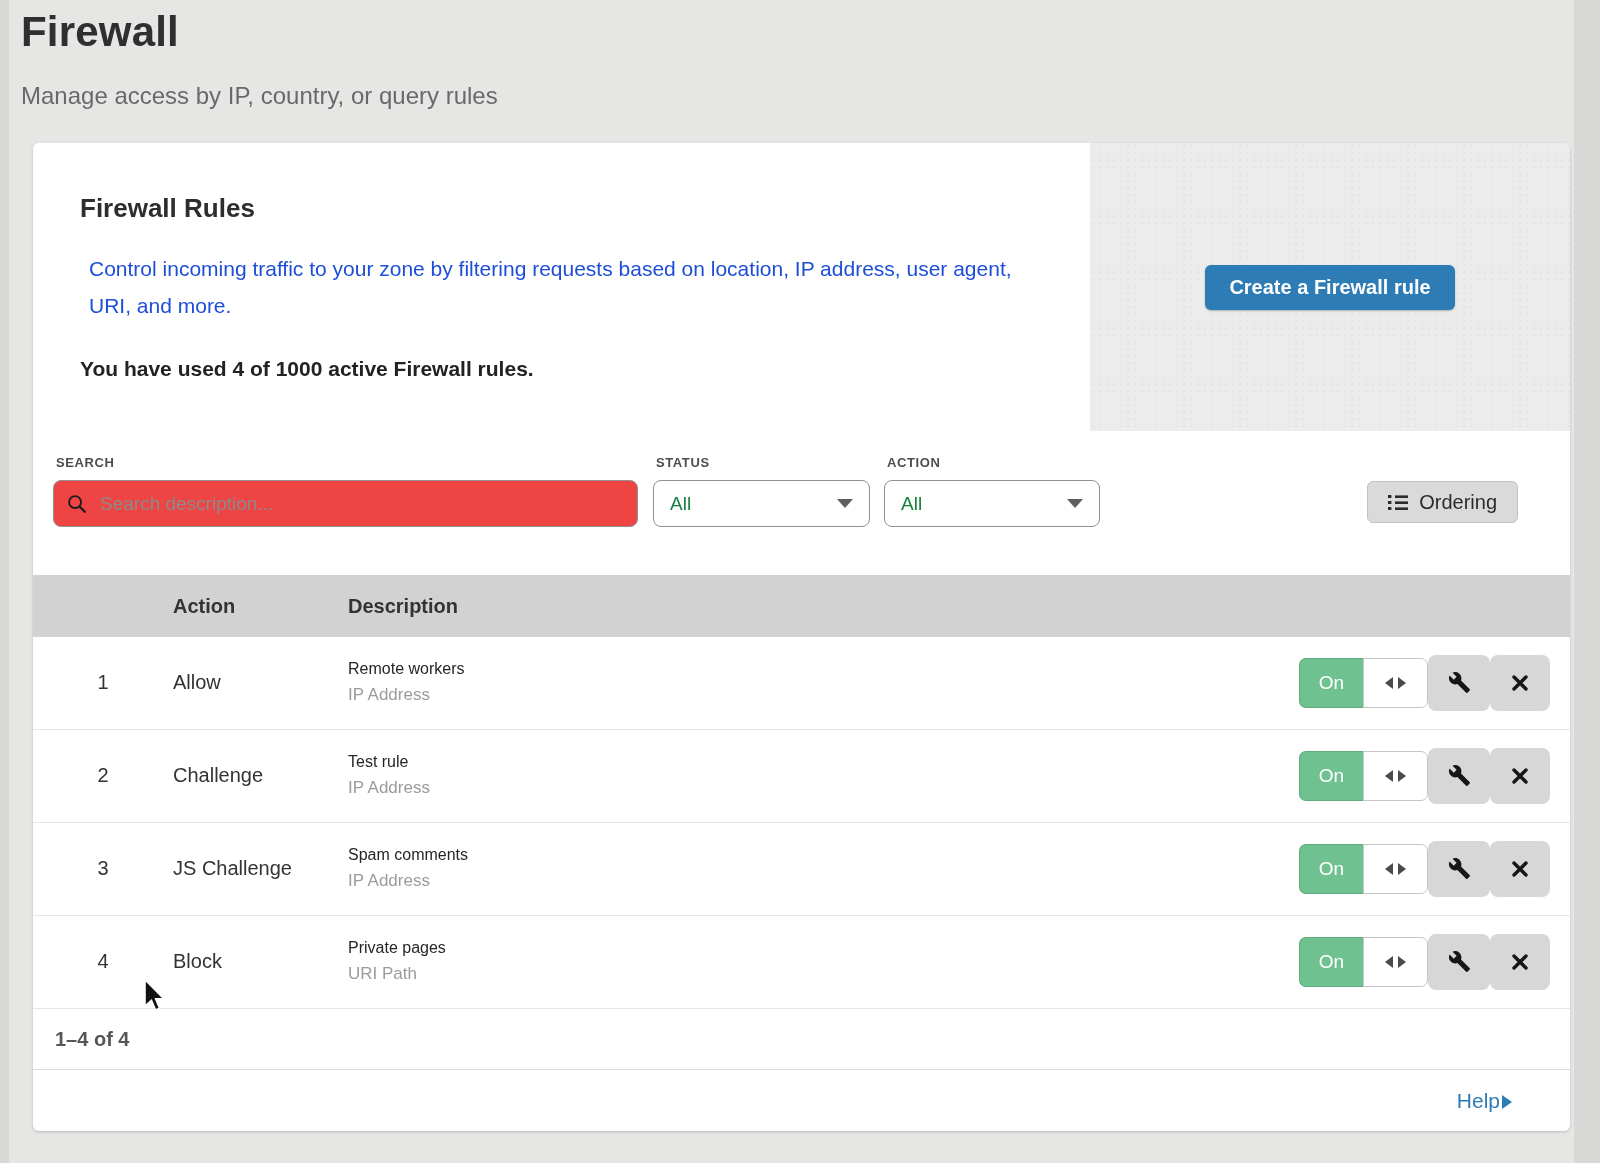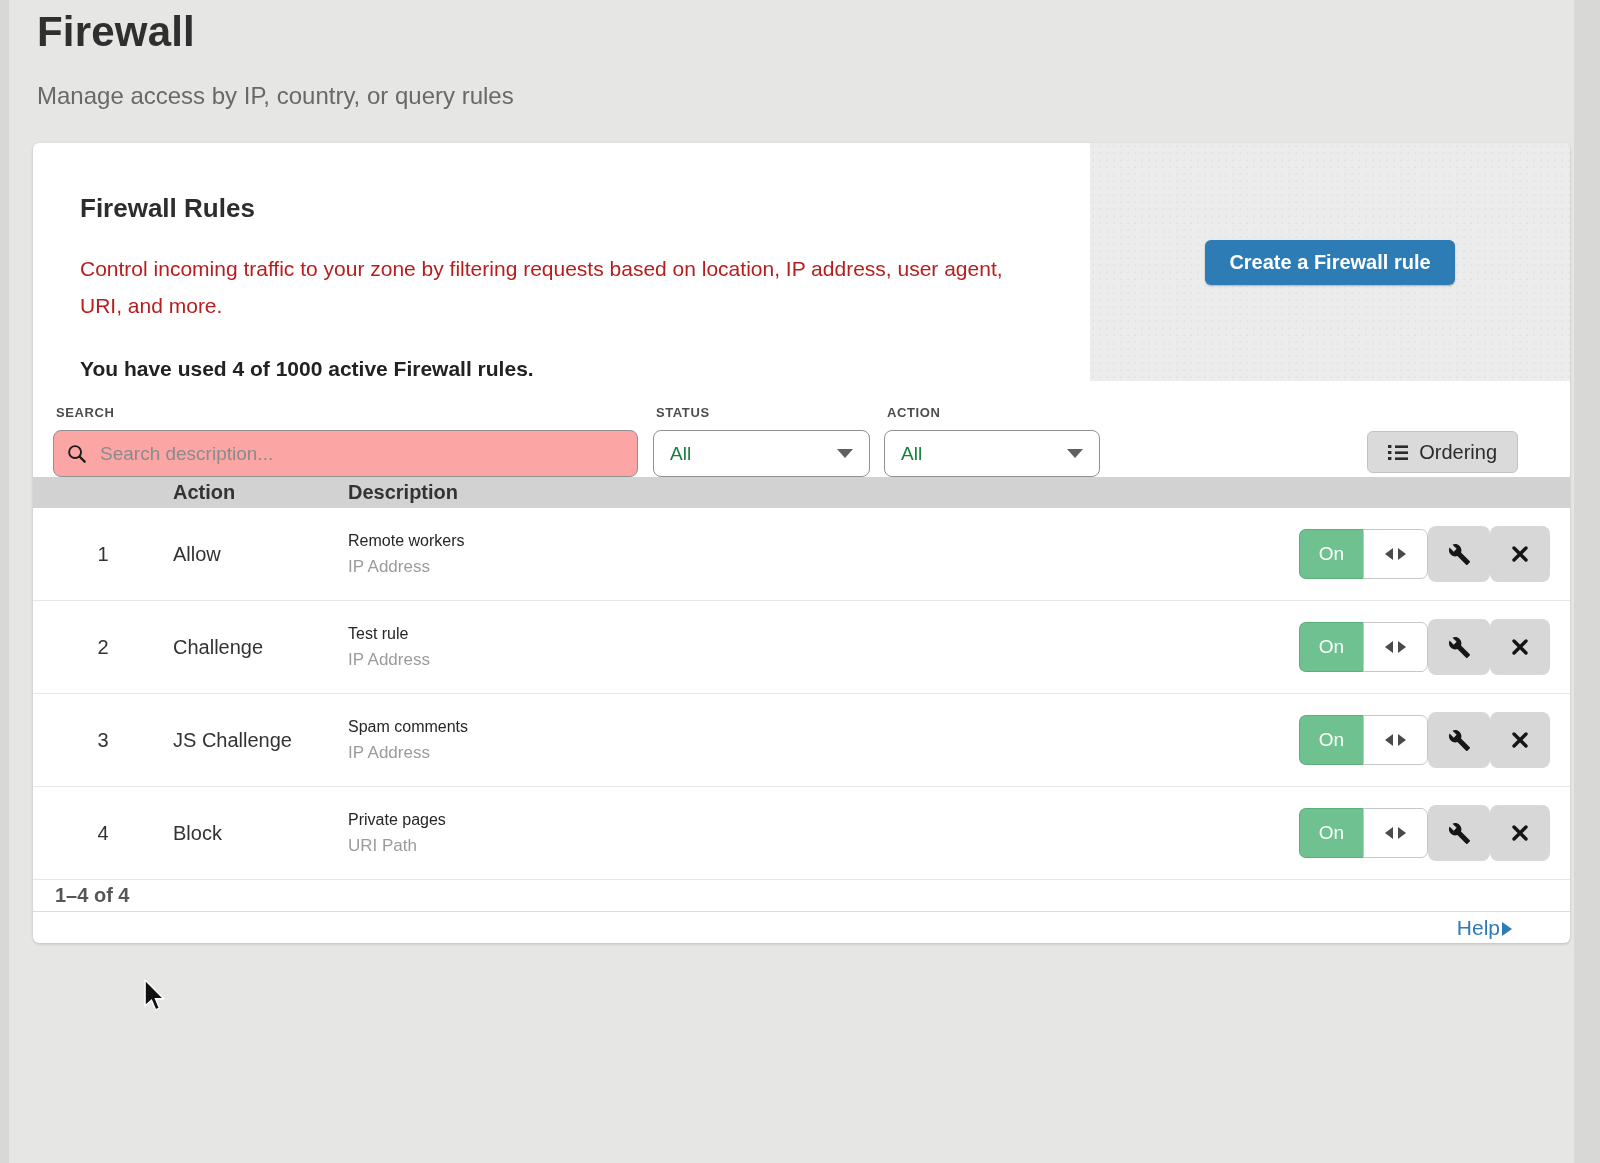--- a/index.html
+++ b/index.html
@@ -9,41 +9,41 @@
     background:#e6e6e5;
     font-family:"Liberation Sans", sans-serif;
     position:relative;
     overflow:hidden;
     color:#333;
   }
   .edge { position:absolute; top:0; height:100%; }
   .edge-left  { left:0; width:9px;  background:#d8d8d7; }
   .edge-right { right:0; width:26px; background:#d8d8d7; }
 
-  .page-header { position:absolute; left:37px; top:8px; }
+  .page-header { position:absolute; left:21px; top:8px; }
   .page-header h1 {
     margin:0; font-size:42px; font-weight:700; color:#2f2f2f; letter-spacing:.2px;
   }
   .page-header p {
     margin:26px 0 0 0; font-size:24px; font-weight:400; color:#696969;
   }
 
   .card {
-    position:absolute; left:33px; top:143px; width:1537px; height:800px;
+    position:absolute; left:33px; top:143px; width:1537px; height:988px;
     background:#ffffff; border-radius:6px;
     box-shadow:0 1px 3px rgba(0,0,0,.18);
     display:flex; flex-direction:column;
   }
 
   
   .intro { height:290px; display:flex; }
   .intro-left { flex:1; padding:50px 60px 0 47px; }
   .intro-left h2 { margin:0 0 26px 0; font-size:26px; font-weight:700; color:#2d2d2d; }
   .intro-left .desc {
-    margin:0; font-size:21px; line-height:37px; color:#b91c1c; max-width:950px; font-weight:400;
+    margin:9px; font-size:21px; line-height:37px; color:#1d4ed8; max-width:950px; font-weight:400;
   }
   .intro-left .usage { margin:33px 0 0 0; font-size:21px; font-weight:700; color:#222; }
   .intro-right {
     width:480px; background:#ececec;
     background-image:radial-gradient(#e2e2e2 1px, transparent 1px);
     background-size:7px 7px;
     border-radius:0 6px 0 0;
     display:flex; align-items:center; justify-content:center;
   }
   .btn-primary {
@@ -57,21 +57,21 @@
   .filters { height:145px; padding:24px 0 0 20px; display:flex; align-items:flex-start; }
   .field label {
     display:block; font-size:13px; font-weight:700; letter-spacing:.6px;
     color:#4d4d4d; margin:0 0 10px 3px;
   }
   .search-field { width:585px; }
   .input-wrap { position:relative; height:47px; }
   .input-wrap input {
     width:100%; height:47px; border:1.5px solid #919191; border-radius:8px;
     padding:0 14px 0 46px; font-family:inherit; font-size:19px; color:#333;
-    background:#fca5a5; outline:none;
+    background:#ef4444; outline:none;
   }
   .input-wrap input::placeholder { color:#8b8b8b; }
   .search-icon { position:absolute; left:14px; top:14px; }
 
   .status-field { margin-left:15px; width:217px; }
   .action-field { margin-left:14px; width:216px; }
   .select-box {
     height:47px; border:1.5px solid #919191; border-radius:8px; background:#fff;
     display:flex; align-items:center; padding:16px 16px; font-size:19px; color:#15803d;
     cursor:pointer;

